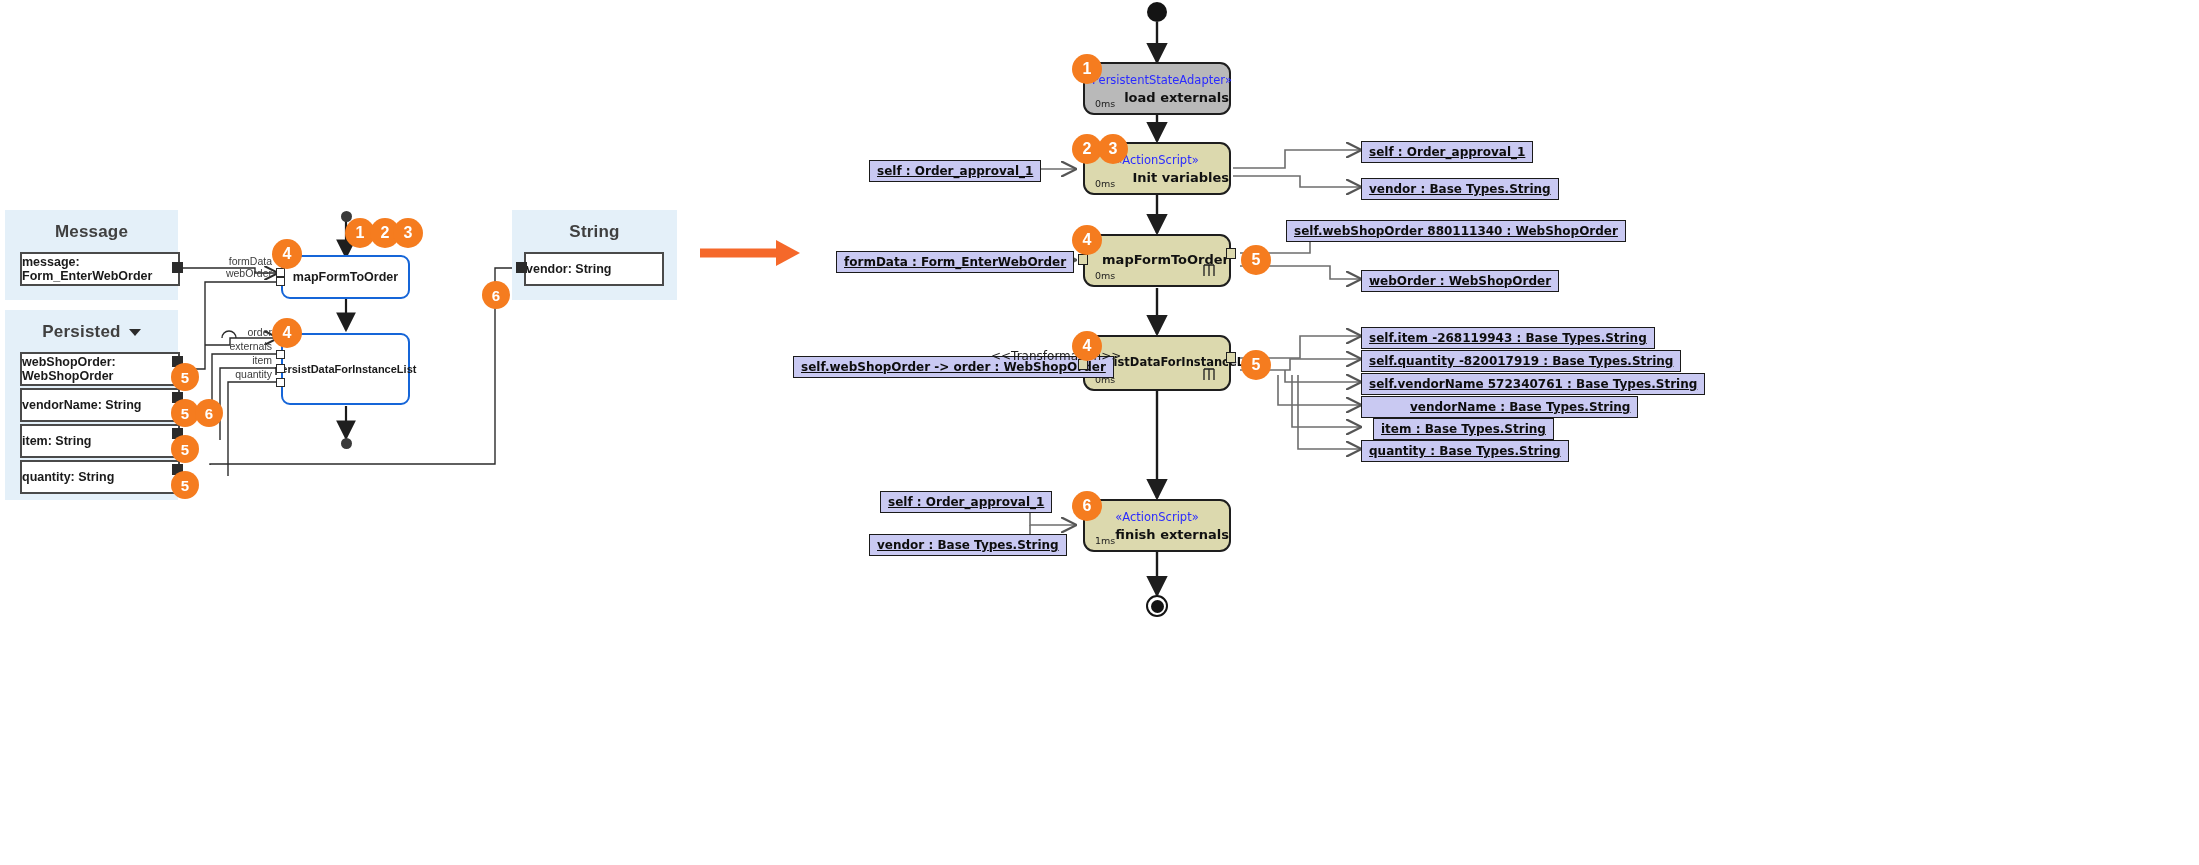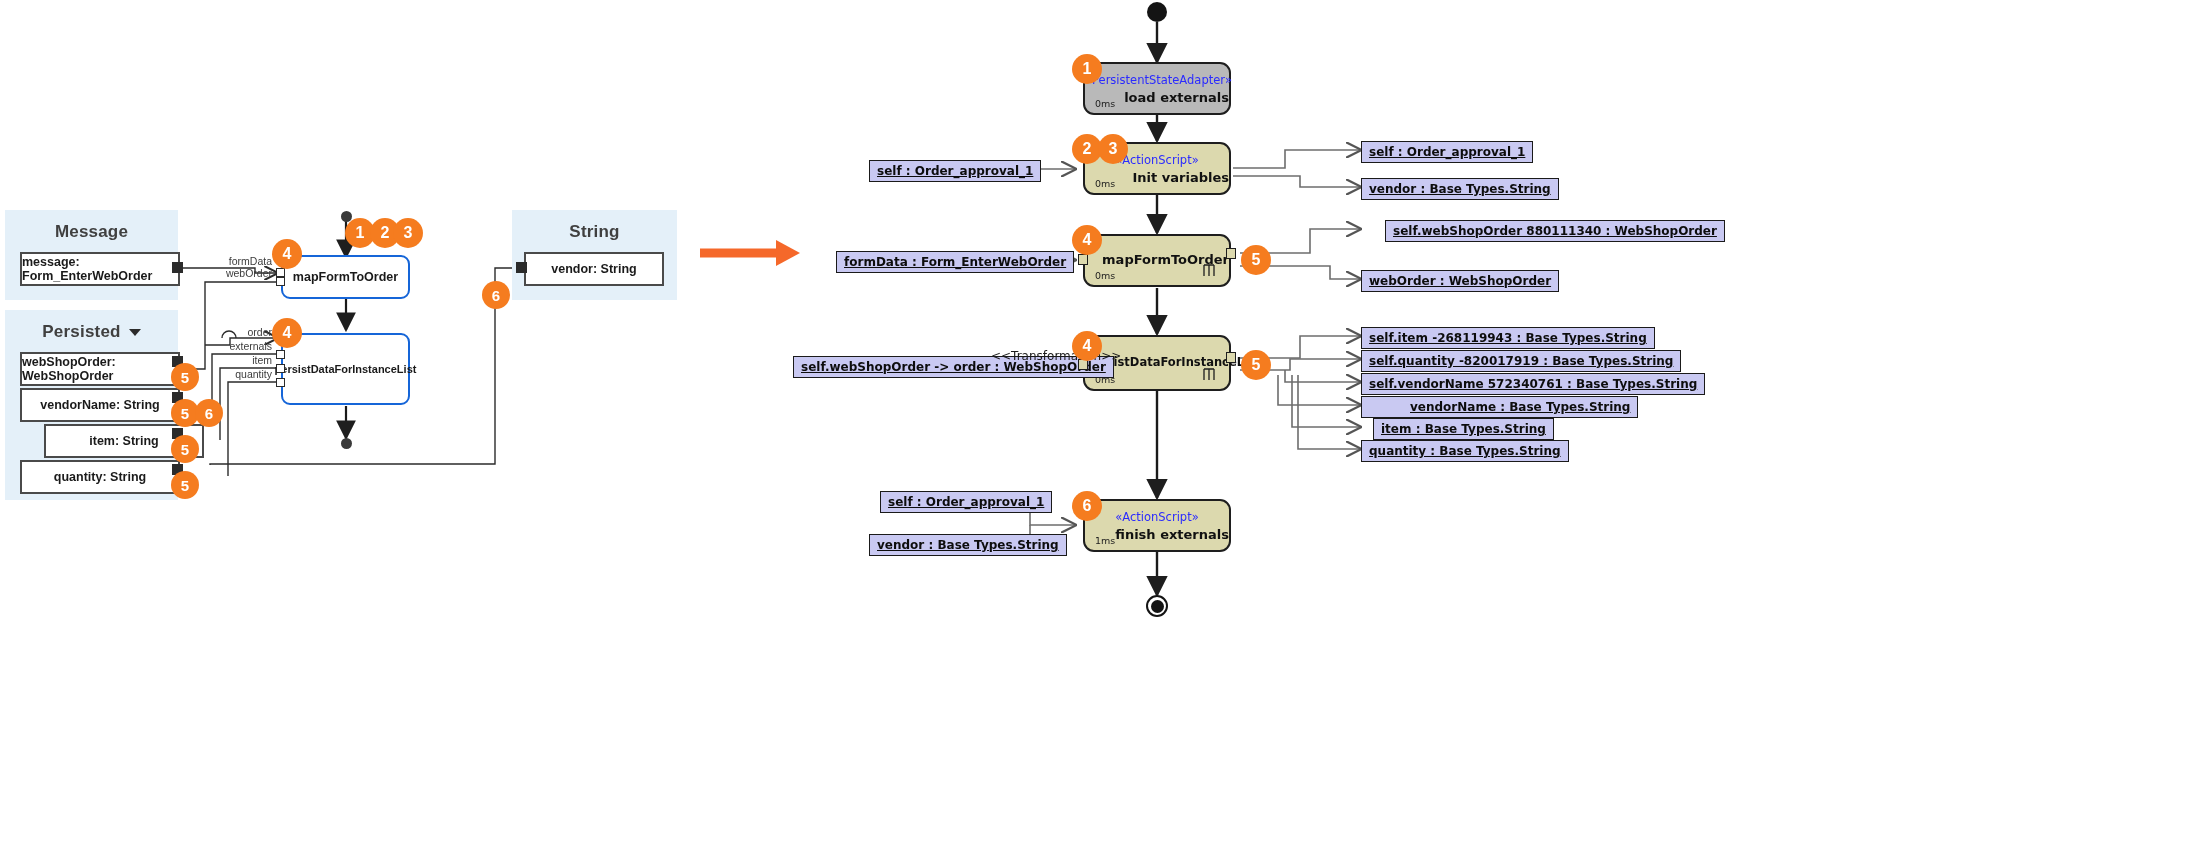--- a/index.html
+++ b/index.html
@@ -45,21 +45,20 @@
     border-top: 7px solid #2b2b2b;
     vertical-align: middle;
   }
   .var-box {
     position: absolute;
     background: #ffffff;
     border: 2px solid #4a4a4a;
     height: 34px;
     display: flex;
     align-items: center;
-    justify-content: center;
     font-size: 12.5px;
     font-weight: bold;
     color: #1a1a1a;
     font-family: "Liberation Sans", sans-serif;
   }
   .pin-sq {
     position: absolute;
     width: 11px; height: 11px;
     background: #2b2b2b;
   }
@@ -300,21 +299,21 @@
   <div class="var-box" style="left:20px; top:352px; width:160px;">
     <span>webShopOrder: WebShopOrder</span>
   </div>
   <div class="pin-sq" style="left:172px; top:356px;"></div>
 
   <div class="var-box" style="left:20px; top:388px; width:160px;">
     <span>vendorName: String</span>
   </div>
   <div class="pin-sq" style="left:172px; top:392px;"></div>
 
-  <div class="var-box" style="left:20px; top:424px; width:160px;margin-left:24px;">
+  <div class="var-box" style="left:20px; top:424px; width:160px;">
     <span>item: String</span>
   </div>
   <div class="pin-sq" style="left:172px; top:428px;"></div>
 
   <div class="var-box" style="left:20px; top:460px; width:160px;">
     <span>quantity: String</span>
   </div>
   <div class="pin-sq" style="left:172px; top:464px;"></div>
 
   <div class="scope-panel" style="left:512px; top:210px; width:165px; height:90px;">
@@ -387,21 +386,21 @@
     <div class="uml-time">0ms</div>
     <svg class="uml-rake" viewBox="0 0 12 13">
       <path d="M1,1 L11,1 M1,1 L1,12 M6,1 L6,12 M11,1 L11,12" stroke="#1e1e1e" stroke-width="1.3" fill="none"></path>
     </svg>
   </div>
   <div class="uml-port" style="left:1078px; top:254px;"></div>
   <div class="uml-port" style="left:1226px; top:248px;"></div>
   <div class="badge" style="left:1072px; top:225px;">4</div>
   <div class="badge" style="left:1241px; top:245px;">5</div>
   <div class="obj-label" style="left:836px; top:251px;">formData : Form_EnterWebOrder</div>
-  <div class="obj-label" style="left:1385px; top:220px;">self.webShopOrder 880111340 : WebShopOrder</div>
+  <div class="obj-label" style="left:1286px; top:220px;">self.webShopOrder 880111340 : WebShopOrder</div>
   <div class="obj-label" style="left:1361px; top:270px;">webOrder : WebShopOrder</div>
 
   <div class="uml-node olive" style="left:1083px; top:335px; width:148px; height:56px;">
     <div class="uml-name only" style="font-size:11.5px;">persistDataForInstanceList</div>
     <div class="uml-time">0ms</div>
     <svg class="uml-rake" viewBox="0 0 12 13">
       <path d="M1,1 L11,1 M1,1 L1,12 M6,1 L6,12 M11,1 L11,12" stroke="#1e1e1e" stroke-width="1.3" fill="none"></path>
     </svg>
   </div>
   <div class="uml-port" style="left:1078px; top:359px;"></div>

